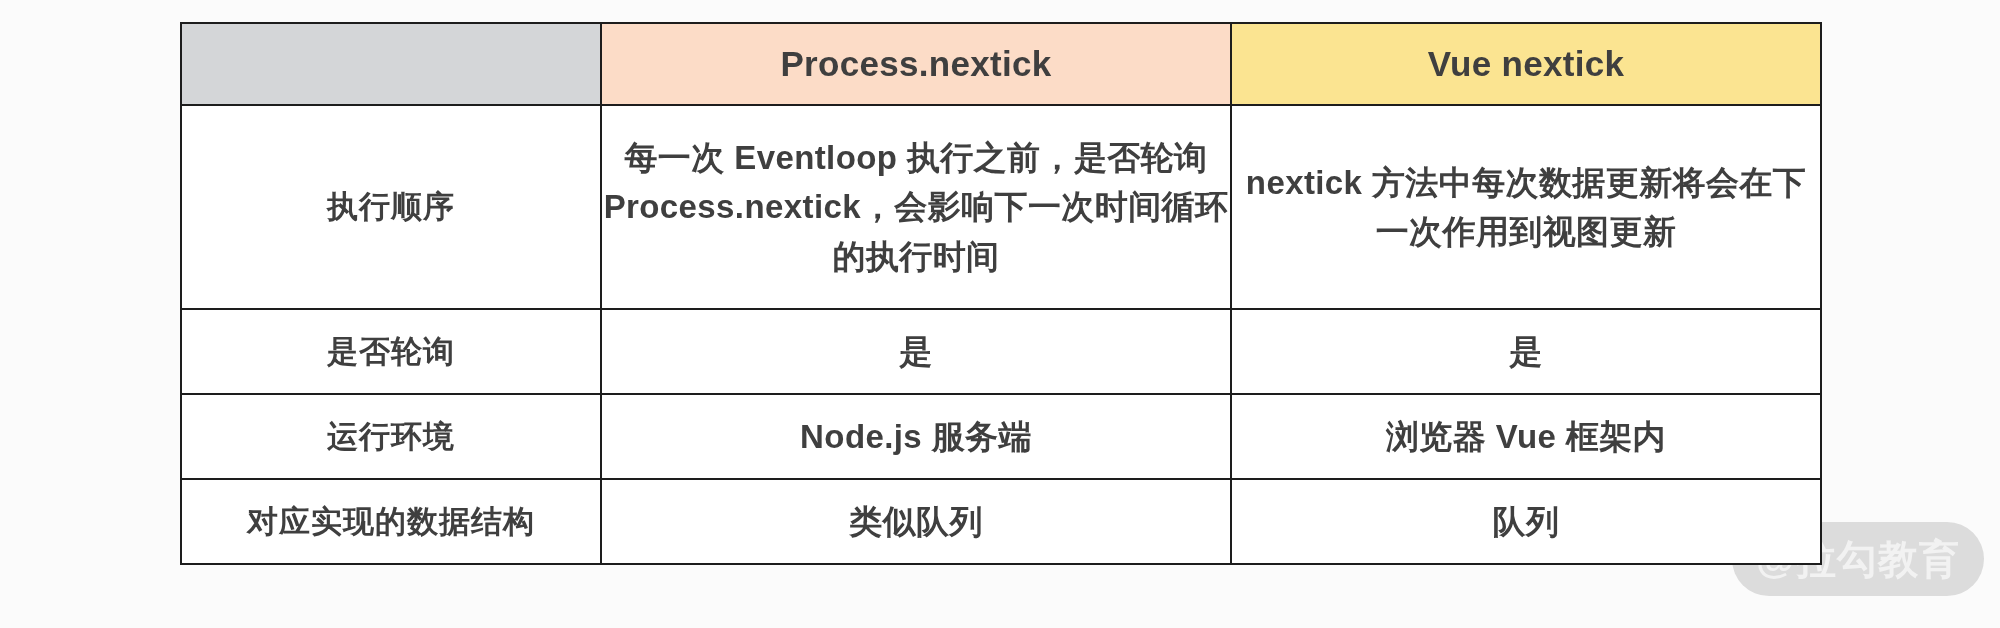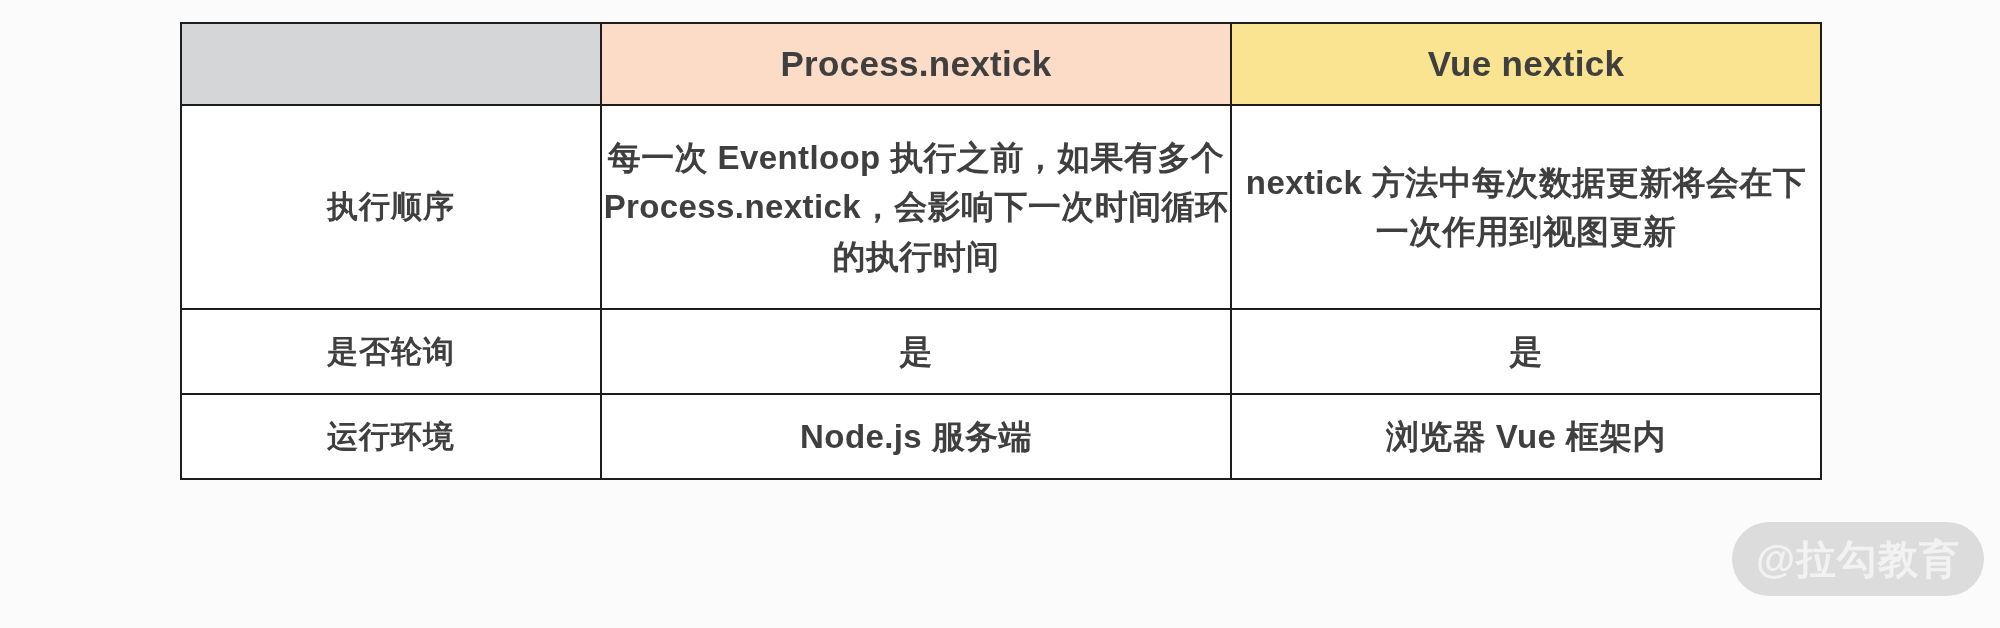--- a/index.html
+++ b/index.html
@@ -128,29 +128,34 @@
     <thead>
       <tr class="hdr">
         <th class="hdr-blank"></th>
         <th class="hdr-peach">Process.nextick</th>
         <th class="hdr-yellow">Vue nextick</th>
       </tr>
     </thead>
     <tbody>
       <tr class="row-tall">
         <td class="cell-label">执行顺序</td>
-        <td class="cell-val multiline">每一次 Eventloop 执行之前，如果有多个 Process.nextick，会影响下一次时间循环的执行时间</td>
+        <td class="cell-val multiline">每一次 Eventloop 执行之前，是否轮询 Process.nextick，会影响下一次时间循环的执行时间</td>
         <td class="cell-val multiline">nextick 方法中每次数据更新将会在下一次作用到视图更新</td>
       </tr>
       <tr class="row-std">
         <td class="cell-label">是否轮询</td>
         <td class="cell-val short">是</td>
         <td class="cell-val short">是</td>
       </tr>
       <tr class="row-std">
         <td class="cell-label">运行环境</td>
         <td class="cell-val short">Node.js 服务端</td>
         <td class="cell-val short">浏览器 Vue 框架内</td>
       </tr>
+      <tr class="row-std">
+        <td class="cell-label">对应实现的数据结构</td>
+        <td class="cell-val short">类似队列</td>
+        <td class="cell-val short">队列</td>
+      </tr>
     </tbody>
   </table>
 
 </div>
 
 </body></html>

